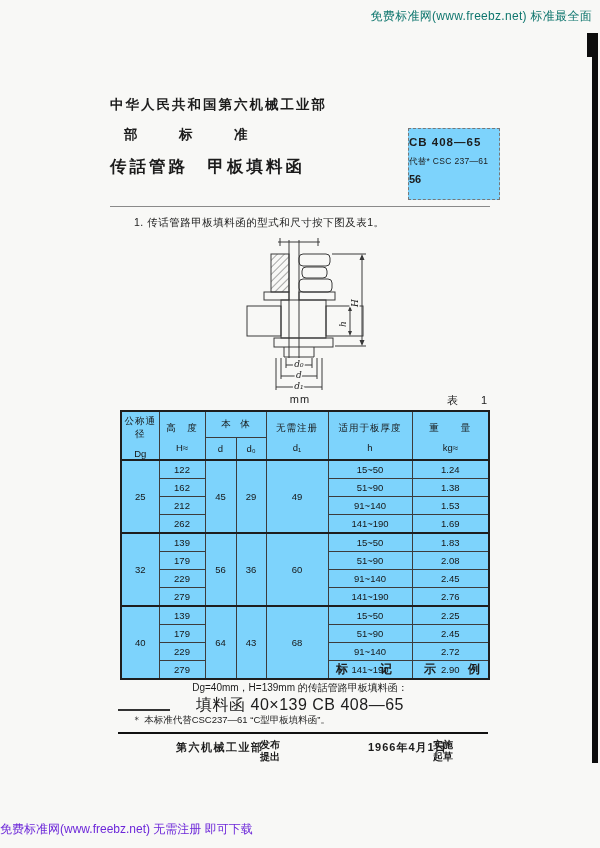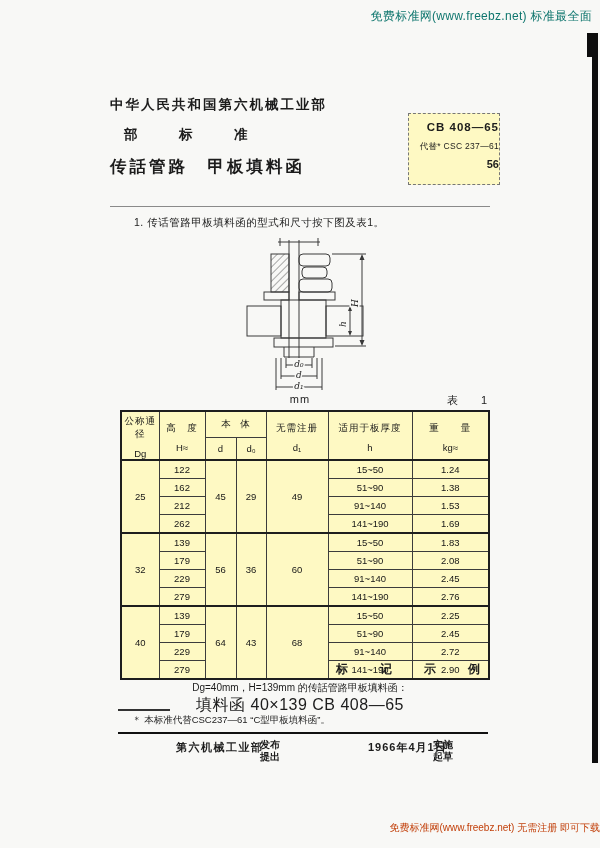--- a/index.html
+++ b/index.html
@@ -4,49 +4,49 @@
 <style>
   html,body { margin:0; padding:0; }
   body {
     width:600px; height:848px; position:relative; overflow:hidden;
     background:#f8f8f6; color:#1c1c1c;
     font-family:"Liberation Sans", sans-serif;
   }
   .abs { position:absolute; }
 
   .wm-top { top:8px; right:8px; font-size:12px; color:#0f766e; letter-spacing:0.3px; }
-  .wm-bottom { top:821px; left:0; width:600px; text-align:right; font-size:10px; color:#c2410c; }
+  .wm-bottom { top:821px; left:0; width:600px; text-align:left; font-size:12px; color:#6d28d9; }
 
   .scan-blob { left:587px; top:33px; width:11px; height:24px; background:#0d0d0d; }
   .scan-bar  { left:592px; top:50px; width:6px; height:713px; background:#0d0d0d; }
 
   .title-block { left:110px; width:380px; text-align:left; }
   .ministry  { top:96px;  font-size:13.5px; font-weight:bold; letter-spacing:2px; }
   .std-type  { top:126px; font-size:13.5px; font-weight:bold; letter-spacing:14px; text-indent:14px; }
   .doc-title { top:156px; font-size:16.5px; font-weight:bold; letter-spacing:3px; }
 
-  .std-box { left:408px; top:113px; width:90px; height:70px; border:1px dashed #777; background:#fef9c3; text-align:right; }
+  .std-box { left:408px; top:128px; width:90px; height:70px; border:1px dashed #777; background:#7dd3fc; text-align:left; }
   .std-box .code { margin-top:7px; font-size:11.5px; font-weight:bold; letter-spacing:1px; }
   .std-box .replaces { margin-top:8px; font-size:8.5px; letter-spacing:0.3px; }
   .std-box .num { margin-top:5px; font-size:11px; font-weight:bold; }
 
   .rule-top { left:110px; top:206px; width:380px; border-top:1px solid #8a8a8a; height:0; }
   .clause { left:134px; top:216px; font-size:10.5px; letter-spacing:0.5px; }
 
   .figure { left:120px; top:234px; width:380px; height:166px; }
   .figure svg text {
     font-family:"DejaVu Serif", serif; font-style:italic; font-size:9px; fill:#222;
     paint-order:stroke; stroke:#f8f8f6; stroke-width:3px; text-anchor:middle;
   }
 
   .unit-row { left:110px; top:393px; width:380px; text-align:center; font-size:11px; letter-spacing:1px; }
   .table-caption { left:447px; top:393px; font-size:11px; letter-spacing:6px; }
 
   table.spec { position:absolute; left:120px; top:410px; width:368px;
-    border-collapse:collapse; table-layout:fixed; border:2px solid #1e1e1e; background:#fef9c3; }
+    border-collapse:collapse; table-layout:fixed; border:2px solid #1e1e1e; background:#7dd3fc; }
   table.spec th, table.spec td {
     border:1px solid #3c3c3c; text-align:center; vertical-align:middle;
     font-size:9.5px; font-weight:normal; padding:0; color:#161616;
   }
   table.spec thead tr:first-child th { height:22px; }
   table.spec thead tr:last-child  th { height:18px; }
   table.spec thead { border-bottom:2px solid #1e1e1e; }
   table.spec tbody td { height:17px; }
   table.spec tr.gstart td { border-top:2px solid #1e1e1e; }
   .ht { margin-top:3px; letter-spacing:1px; }

